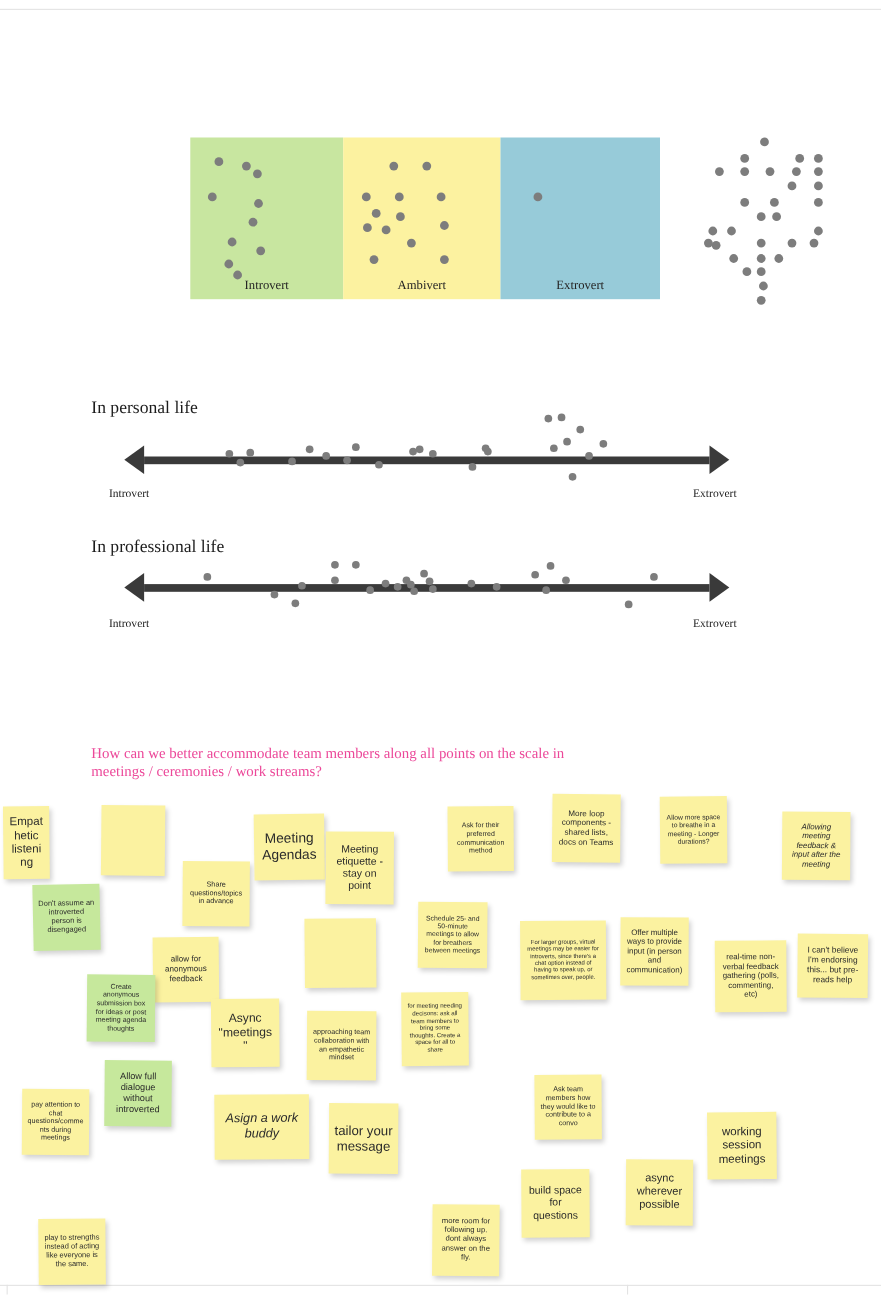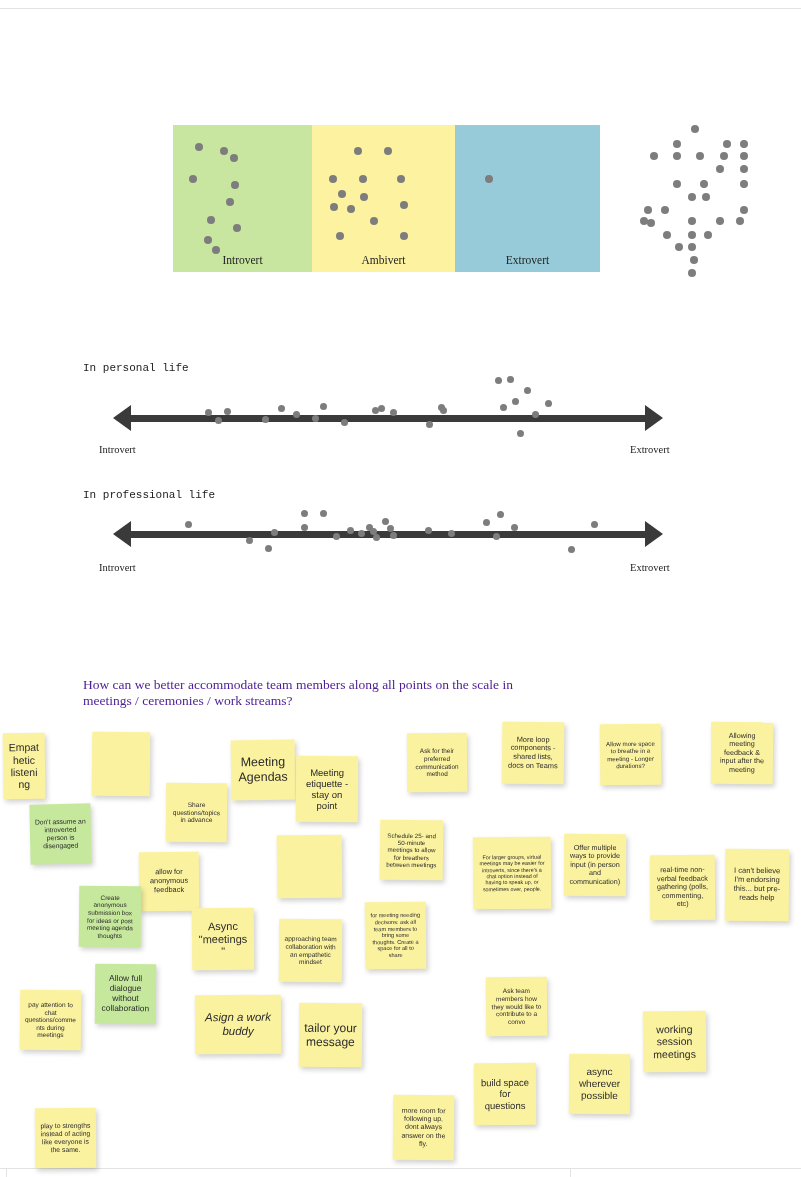--- a/index.html
+++ b/index.html
@@ -81,22 +81,22 @@
     left: 628px;
     top: 118px;
     width: 130px;
     height: 168px;
   }
 
   
   .axis-block { position: absolute; }
   .axis-title {
     position: absolute;
-    font-family: Liberation Mono, monospace;
-    font-size: 11px;
+    font-family: Liberation Serif, serif;
+    font-size: 16px;
     color: #1c1c1c;
   }
   .axis-line {
     position: absolute;
     height: 7px;
     background: #3a3a3a;
   }
   .arrow-l, .arrow-r {
     position: absolute;
     width: 0; height: 0;
@@ -114,21 +114,21 @@
 
   
   .question {
     position: absolute;
     left: 83px;
     top: 677px;
     width: 470px;
     font-family: "Liberation Serif", serif;
     font-size: 13.5px;
     line-height: 1.15;
-    color: #4c1d95;
+    color: #ec4899;
   }
 
   
   .note {
     position: absolute;
     box-sizing: border-box;
     display: flex;
     align-items: center;
     justify-content: center;
     text-align: center;
@@ -312,58 +312,58 @@
       </div>
       <div class="note yellow" style="left: 407px; top: 733px; width: 60px; height: 59px; font-size: 6.4px; transform: rotate(-0.4deg);">
         <span>Ask for their preferred communication method</span>
       </div>
       <div class="note yellow" style="left: 502px; top: 722px; width: 62px; height: 62px; font-size: 7.4px; transform: rotate(0.6deg);">
         <span>More loop components - shared lists, docs on Teams</span>
       </div>
       <div class="note yellow" style="left: 600px; top: 724px; width: 61px; height: 61px; font-size: 6.2px; transform: rotate(-0.5deg);">
         <span>Allow more space to breathe in a meeting - Longer durations?</span>
       </div>
-      <div class="note yellow" style="left: 711px; top: 722px; width: 62px; height: 62px; font-size: 7.2px; transform: rotate(0.4deg);">
+      <div class="note yellow" style="left: 711px; top: 738px; width: 62px; height: 62px; font-size: 7.2px; transform: rotate(0.4deg); font-style: italic;">
         <span>Allowing meeting feedback &amp; input after the meeting</span>
       </div>
       <div class="note yellow" style="left: 277px; top: 835px; width: 65px; height: 63px; font-size: 10px; transform: rotate(-0.5deg);">
         <span></span>
       </div>
       <div class="note yellow" style="left: 380px; top: 820px; width: 63px; height: 60px; font-size: 6.2px; transform: rotate(0.5deg);">
         <span>Schedule 25- and 50-minute meetings to allow for breathers between meetings</span>
       </div>
       <div class="note yellow" style="left: 473px; top: 837px; width: 78px; height: 72px; font-size: 5.4px; transform: rotate(-0.4deg);">
         <span>For larger groups, virtual meetings may be easier for introverts, since there's a chat option instead of having to speak up, or sometimes over, people.</span>
       </div>
       <div class="note yellow" style="left: 564px; top: 834px; width: 62px; height: 62px; font-size: 7.2px; transform: rotate(0.3deg);">
         <span>Offer multiple ways to provide input (in person and communication)</span>
       </div>
       <div class="note yellow" style="left: 650px; top: 855px; width: 65px; height: 65px; font-size: 7.2px; transform: rotate(-0.4deg);">
         <span>real-time non-verbal feedback gathering (polls, commenting, etc)</span>
       </div>
-      <div class="note yellow" style="left: 725px; top: 849px; width: 64px; height: 72px; font-size: 7.6px; transform: rotate(0.5deg);">
+      <div class="note yellow" style="left: 725px; top: 849px; width: 64px; height: 58px; font-size: 7.6px; transform: rotate(0.5deg);">
         <span>I can't believe I'm endorsing this... but pre-reads help</span>
       </div>
       <div class="note yellow" style="left: 139px; top: 852px; width: 60px; height: 59px; font-size: 7.4px; transform: rotate(-0.6deg);">
         <span>allow for anonymous feedback</span>
       </div>
       <div class="note green" style="left: 79px; top: 886px; width: 62px; height: 61px; font-size: 6.4px; transform: rotate(0.5deg);">
         <span>Create anonymous submission box for ideas or post meeting agenda thoughts</span>
       </div>
       <div class="note yellow" style="left: 192px; top: 908px; width: 62px; height: 62px; font-size: 11px; transform: rotate(-0.5deg);">
         <span>Async "meetings"</span>
       </div>
       <div class="note yellow" style="left: 279px; top: 919px; width: 63px; height: 63px; font-size: 6.5px; transform: rotate(0.4deg);">
         <span>approaching team collaboration with an empathetic mindset</span>
       </div>
       <div class="note yellow" style="left: 365px; top: 902px; width: 61px; height: 67px; font-size: 5.6px; transform: rotate(-0.5deg);">
         <span>for meeting needing decisons: ask all team members to bring some thoughts. Create a space for all to share</span>
       </div>
       <div class="note green" style="left: 95px; top: 964px; width: 61px; height: 60px; font-size: 8.4px; transform: rotate(0.5deg);">
-        <span>Allow full dialogue without collaboration</span>
+        <span>Allow full dialogue without introverted</span>
       </div>
       <div class="note yellow" style="left: 486px; top: 977px; width: 61px; height: 59px; font-size: 6.5px; transform: rotate(-0.4deg);">
         <span>Ask team members how they would like to contribute to a convo</span>
       </div>
       <div class="note yellow" style="left: 20px; top: 990px; width: 61px; height: 60px; font-size: 6.5px; transform: rotate(0.4deg);">
         <span>pay attention to chat questions/comments during meetings</span>
       </div>
       <div class="note yellow" style="left: 195px; top: 995px; width: 86px; height: 59px; font-size: 11.5px; transform: rotate(-0.4deg); font-style: italic;">
         <span>Asign a work buddy</span>
       </div>

